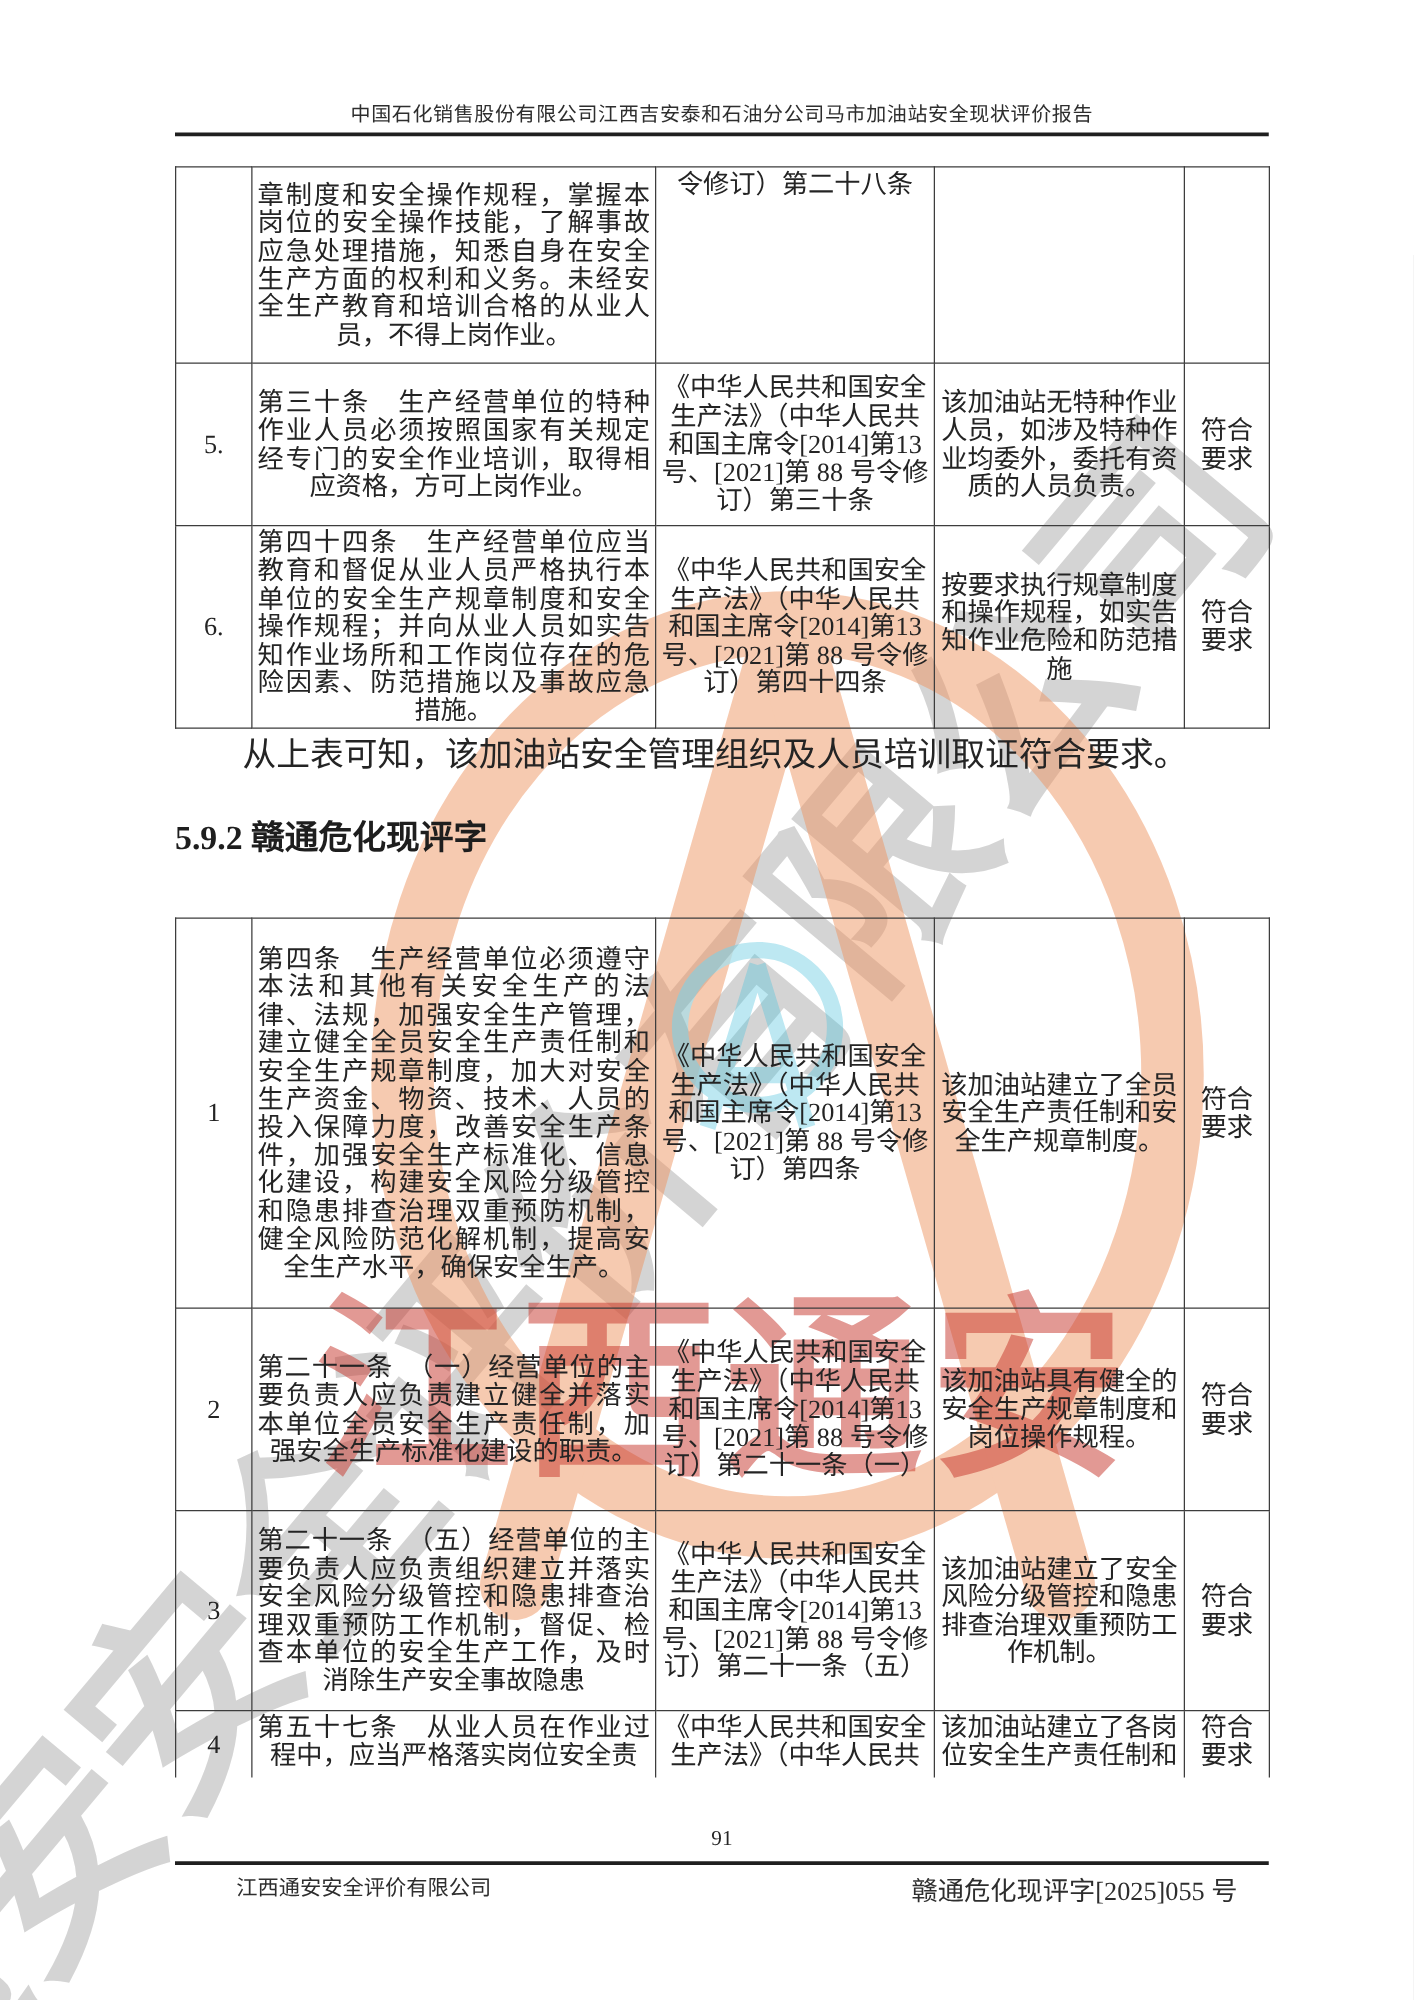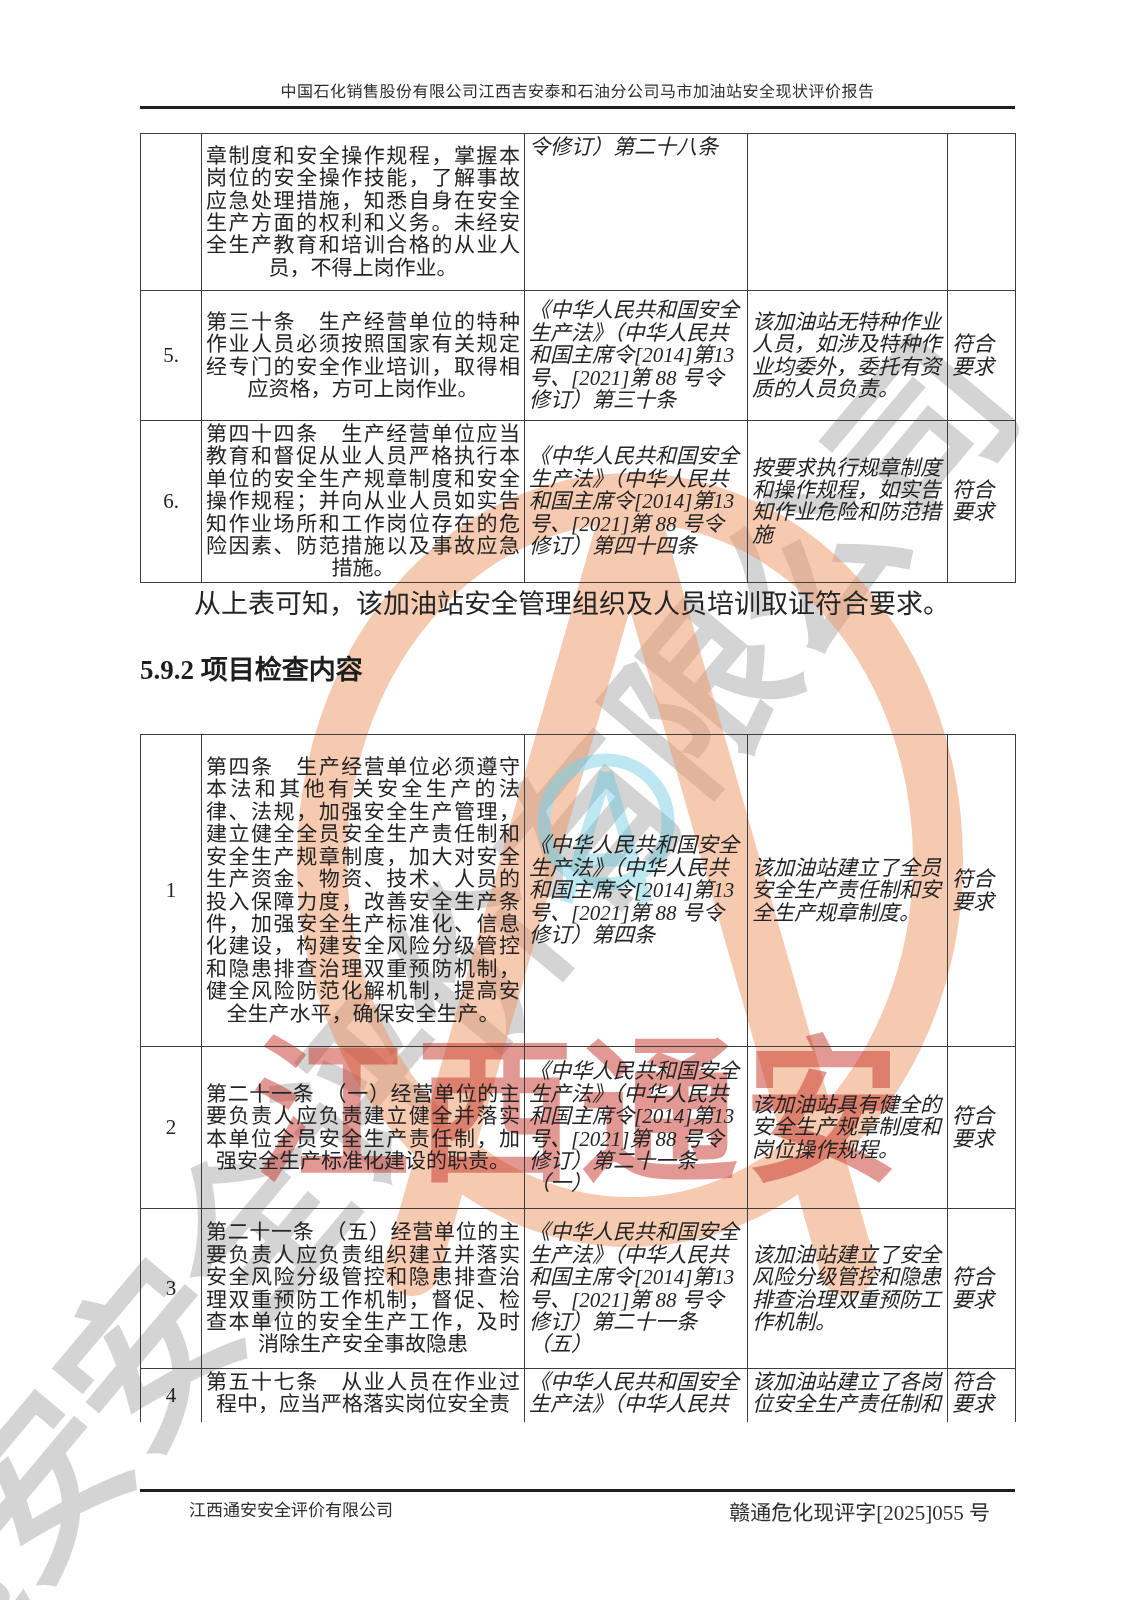--- a/index.html
+++ b/index.html
@@ -17,21 +17,21 @@
   .header-title{position:absolute;top:78px;left:140px;width:875px;text-align:center;
                 font-size:16px;letter-spacing:0.5px;color:#2e2e2e;}
   .rule{position:absolute;left:140px;width:875px;height:3px;background:#1f1f1f;}
   .rule-top{top:106px;}
   .rule-bottom{top:1489px;}
   table.doc{position:absolute;left:140px;width:875px;border-collapse:collapse;table-layout:fixed;
             font-size:21px;line-height:22.4px;color:#242424;}
   table.doc td{border:1.4px solid #3d3d3d;padding:2px 4px;vertical-align:middle;overflow:hidden;margin-top:32px;}
   table.doc tr.clipped td{border-bottom:none;}
   .seq{text-align:center;}
-  .cellc{font-style:italic;}
+  .cellc{text-align:center;}
   .just{text-align:justify;text-align-last:center;}
   .vt{vertical-align:top !important;}
   .t1{top:133px;}
   .t2{top:734px;}
   .t1 .rA{height:157px;} .t1 .rB{height:130px;} .t1 .rC{height:150px;}
   .t2 .rh{height:39px;}  .t2 .r1{height:312px;} .t2 .r2{height:162px;}
   .t2 .r3{height:160px;} .t2 .r4{height:53px;}
   .para{position:absolute;top:586px;left:140px;width:875px;font-size:27px;line-height:36px;
         text-indent:54px;color:#242424;}
   .sec-head{position:absolute;top:648px;left:140px;font-size:27px;font-weight:bold;color:#1e1e1e;}
@@ -94,21 +94,21 @@
         <td class="seq">6.</td>
         <td class="just">第四十四条　生产经营单位应当教育和督促从业人员严格执行本单位的安全生产规章制度和安全操作规程；并向从业人员如实告知作业场所和工作岗位存在的危险因素、防范措施以及事故应急措施。</td>
         <td class="cellc">《中华人民共和国安全生产法》（中华人民共和国主席令[2014]第13 号、[2021]第 88 号令修订）第四十四条</td>
         <td class="cellc">按要求执行规章制度和操作规程，如实告知作业危险和防范措施</td>
         <td class="cellc">符合要求</td>
       </tr>
     </tbody>
       </table>
 
     <div class="para">从上表可知，该加油站安全管理组织及人员培训取证符合要求。</div>
-    <div class="sec-head">5.9.2 项目检查内容</div>
+    <div class="sec-head">5.9.2 赣通危化现评字</div>
 
     <table class="doc t2">
       <colgroup>
           <col style="width:61px">
           <col style="width:323px">
           <col style="width:223px">
           <col style="width:200px">
           <col style="width:68px">
         </colgroup>
       <tbody>
@@ -136,18 +136,19 @@
       <tr class="r4 clipped">
         <td class="seq">4</td>
         <td class="just vt">第五十七条　从业人员在作业过程中，应当严格落实岗位安全责</td>
         <td class="cellc vt">《中华人民共和国安全生产法》（中华人民共</td>
         <td class="cellc vt">该加油站建立了各岗位安全生产责任制和</td>
         <td class="cellc vt">符合要求</td>
       </tr>
     </tbody>
       </table>
 
+    <div class="pageno">91</div>
     <div class="rule rule-bottom"></div>
     <div class="footer-left">江西通安安全评价有限公司</div>
     <div class="footer-right">赣通危化现评字[2025]055 号</div>
 
   </div>
 </div>
 
 </body></html>

